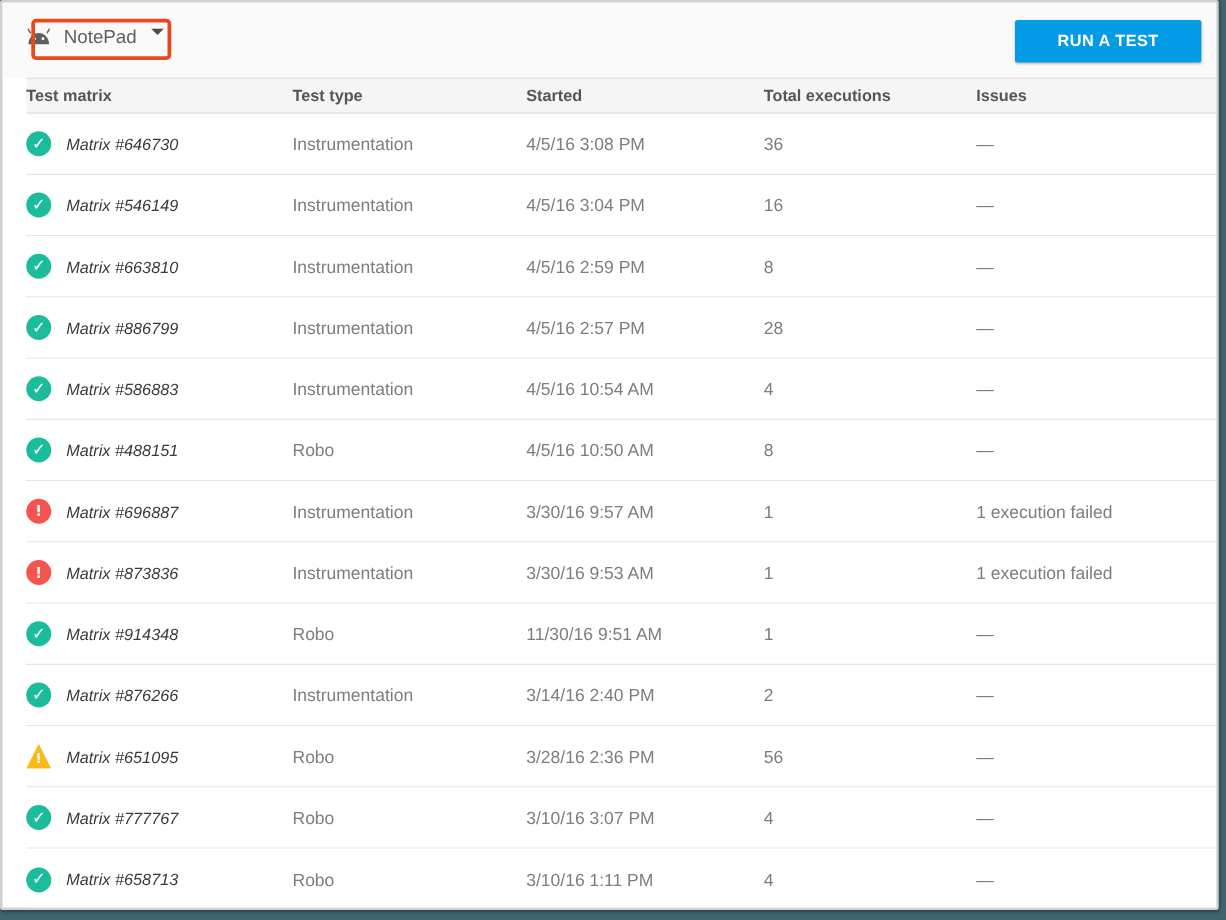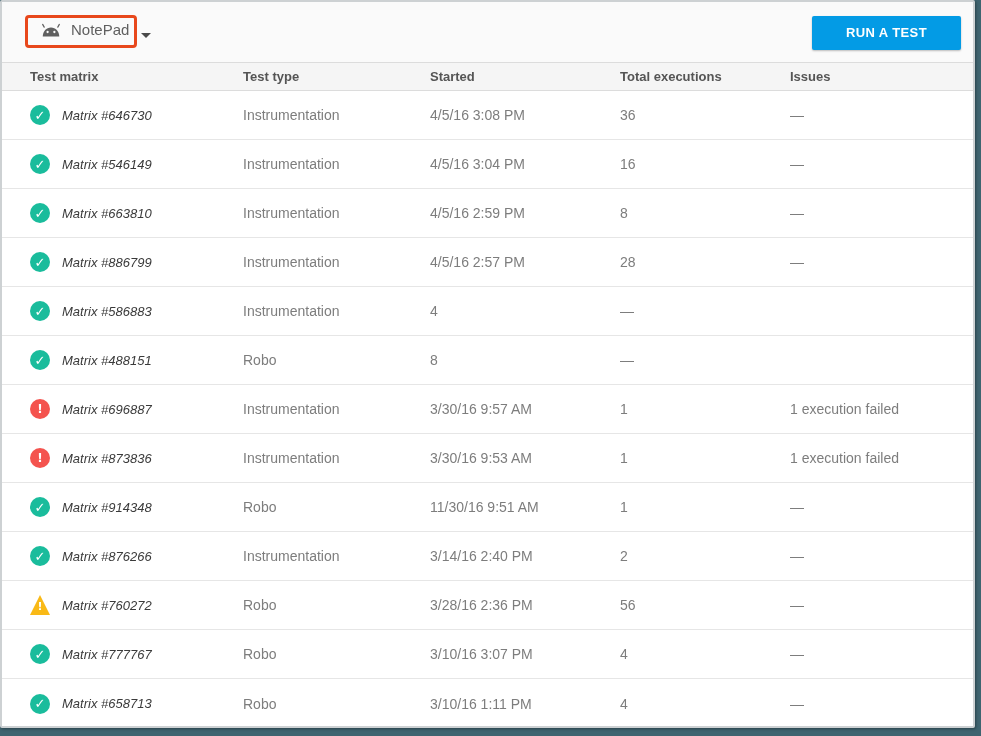--- a/index.html
+++ b/index.html
@@ -25,22 +25,22 @@
   }
 
   
   .toolbar {
     position: relative;
     height: 60px;
     background: #fafafa;
   }
   .app-selector {
     position: absolute;
-    left: 38px; top: 19px;
-    display: flex; align-items: flex-end;
+    left: 18px; top: 19px;
+    display: flex; align-items: flex-start;
     cursor: pointer;
   }
   .app-selector .android-glyph { width: 22px; height: 16px; margin-right: 9px; }
   .app-selector .app-label {
     font-size: 15px; color: #5f5f5f;
   }
   .caret-down {
     width: 0; height: 0;
     border-left: 5px solid transparent;
     border-right: 5px solid transparent;
@@ -68,22 +68,22 @@
     line-height: 34px;
     border: none; border-radius: 2px;
     box-shadow: 0 1px 2px rgba(0,0,0,0.25);
     cursor: pointer;
   }
 
   
   .grid-row {
     display: grid;
     grid-template-columns: 213px 187px 190px 170px auto;
-    padding-left: 28px;
     align-items: center;
+    margin-left: 19px;
   }
   .thead {
     height: 29px;
     background: #f5f5f5;
     border-top: 1px solid #dcdcdc;
     border-bottom: 1px solid #dcdcdc;
   }
   .thead .th {
     font-size: 13px; font-weight: 700; color: #555;
   }
@@ -190,30 +190,32 @@
     <div class="cell">28</div>
     <div class="cell">—</div>
   </div>
 
   <div class="grid-row row">
     <div class="cell c-name">
       <span class="status-icon success">✓</span>
       <span class="matrix-name">Matrix #586883</span>
     </div>
     <div class="cell">Instrumentation</div>
+    <div class="cell">4/5/16 10:54 AM</div>
     <div class="cell">4</div>
     <div class="cell">—</div>
   </div>
 
   <div class="grid-row row">
     <div class="cell c-name">
       <span class="status-icon success">✓</span>
       <span class="matrix-name">Matrix #488151</span>
     </div>
     <div class="cell">Robo</div>
+    <div class="cell">4/5/16 10:50 AM</div>
     <div class="cell">8</div>
     <div class="cell">—</div>
   </div>
 
   <div class="grid-row row">
     <div class="cell c-name">
       <span class="status-icon error">!</span>
       <span class="matrix-name">Matrix #696887</span>
     </div>
     <div class="cell">Instrumentation</div>
@@ -251,21 +253,21 @@
     </div>
     <div class="cell">Instrumentation</div>
     <div class="cell">3/14/16 2:40 PM</div>
     <div class="cell">2</div>
     <div class="cell">—</div>
   </div>
 
   <div class="grid-row row">
     <div class="cell c-name">
       <span class="status-icon warning">!</span>
-      <span class="matrix-name">Matrix #760272</span>
+      <span class="matrix-name">Matrix #651095</span>
     </div>
     <div class="cell">Robo</div>
     <div class="cell">3/28/16 2:36 PM</div>
     <div class="cell">56</div>
     <div class="cell">—</div>
   </div>
 
   <div class="grid-row row">
     <div class="cell c-name">
       <span class="status-icon success">✓</span>

